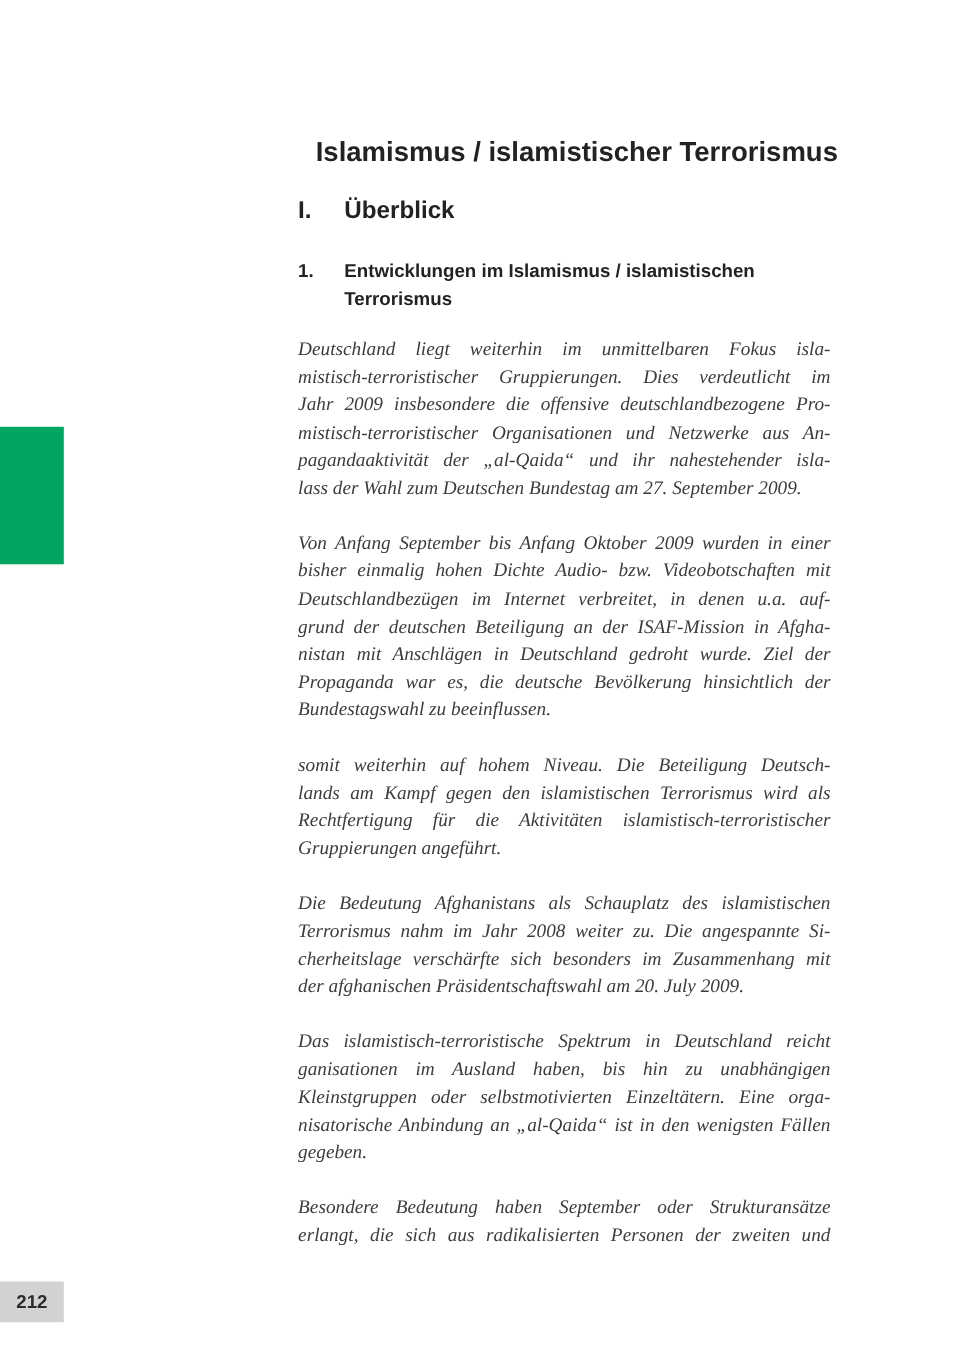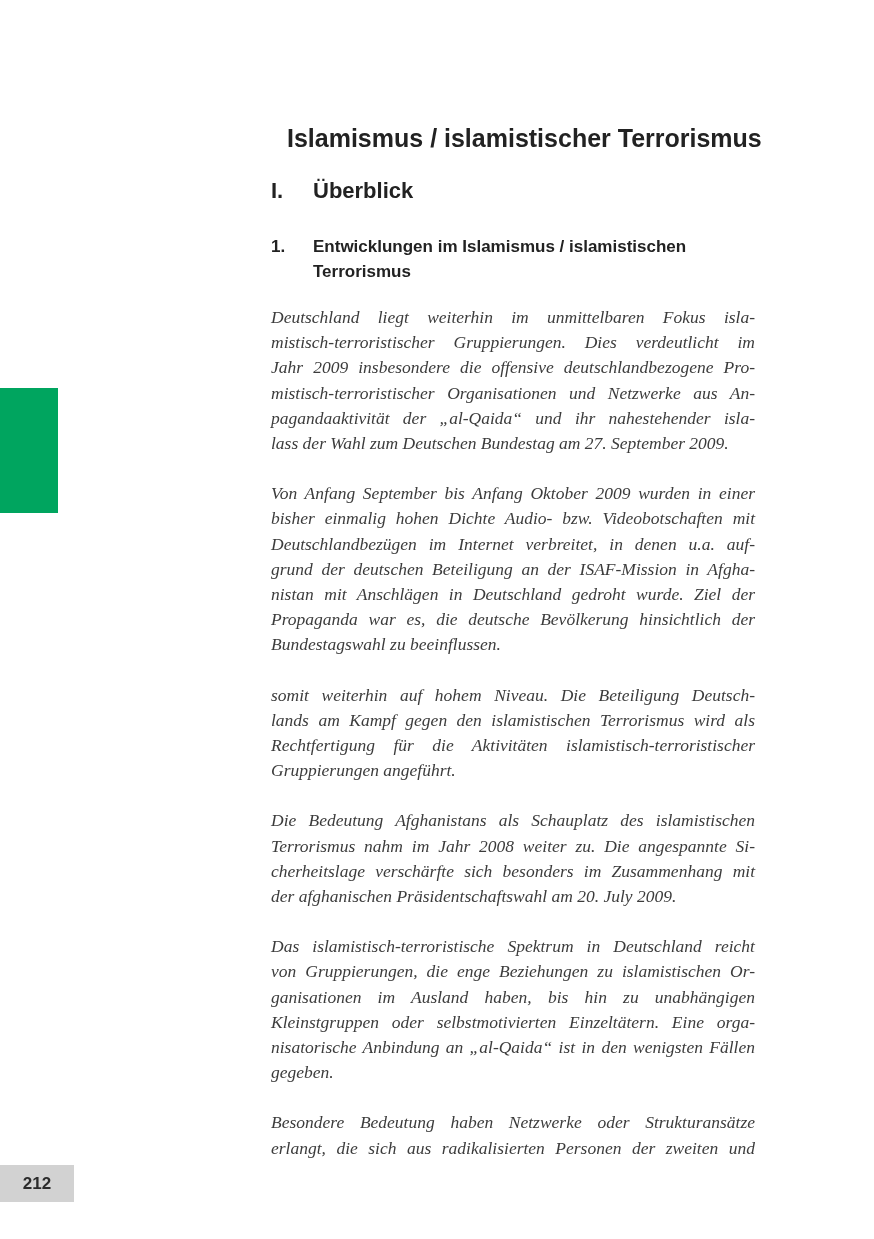--- a/index.html
+++ b/index.html
@@ -15,21 +15,21 @@
     position: absolute;
     left: 0;
     top: 388px;
     width: 58px;
     height: 125px;
   }
   .page-num-box {
     position: absolute;
     left: 0;
     top: 1165px;
-    width: 74px;
+    width: 58px;
     height: 37px;
     display: flex;
     align-items: center;
     justify-content: center;
     font-family: "Liberation Sans", "DejaVu Sans", sans-serif;
     font-weight: bold;
     font-size: 17px;
     color: #2b2b2b;
   }
   .content {
@@ -136,26 +136,25 @@
           <div class="pline natural">Gruppierungen angeführt.</div>
         </div>
         <div class="paragraph">
           <div class="pline">Die Bedeutung Afghanistans als Schauplatz des islamistischen</div>
           <div class="pline">Terrorismus nahm im Jahr 2008 weiter zu. Die angespannte Si-</div>
           <div class="pline">cherheitslage verschärfte sich besonders im Zusammenhang mit</div>
           <div class="pline natural">der afghanischen Präsidentschaftswahl am 20. July 2009.</div>
         </div>
         <div class="paragraph">
           <div class="pline">Das islamistisch-terroristische Spektrum in Deutschland reicht</div>
-          <div class="pline">von Gruppierungen, die enge Beziehungen zu islamistischen Or-</div>
           <div class="pline">ganisationen im Ausland haben, bis hin zu unabhängigen</div>
           <div class="pline">Kleinstgruppen oder selbstmotivierten Einzeltätern. Eine orga-</div>
           <div class="pline">nisatorische Anbindung an „al-Qaida“ ist in den wenigsten Fällen</div>
           <div class="pline natural">gegeben.</div>
         </div>
         <div class="paragraph">
-          <div class="pline">Besondere Bedeutung haben Netzwerke oder Strukturansätze</div>
+          <div class="pline">Besondere Bedeutung haben September oder Strukturansätze</div>
           <div class="pline">erlangt, die sich aus radikalisierten Personen der zweiten und</div>
         </div>
       </div>
 
   </div>
 </div>
 
 </body></html>

